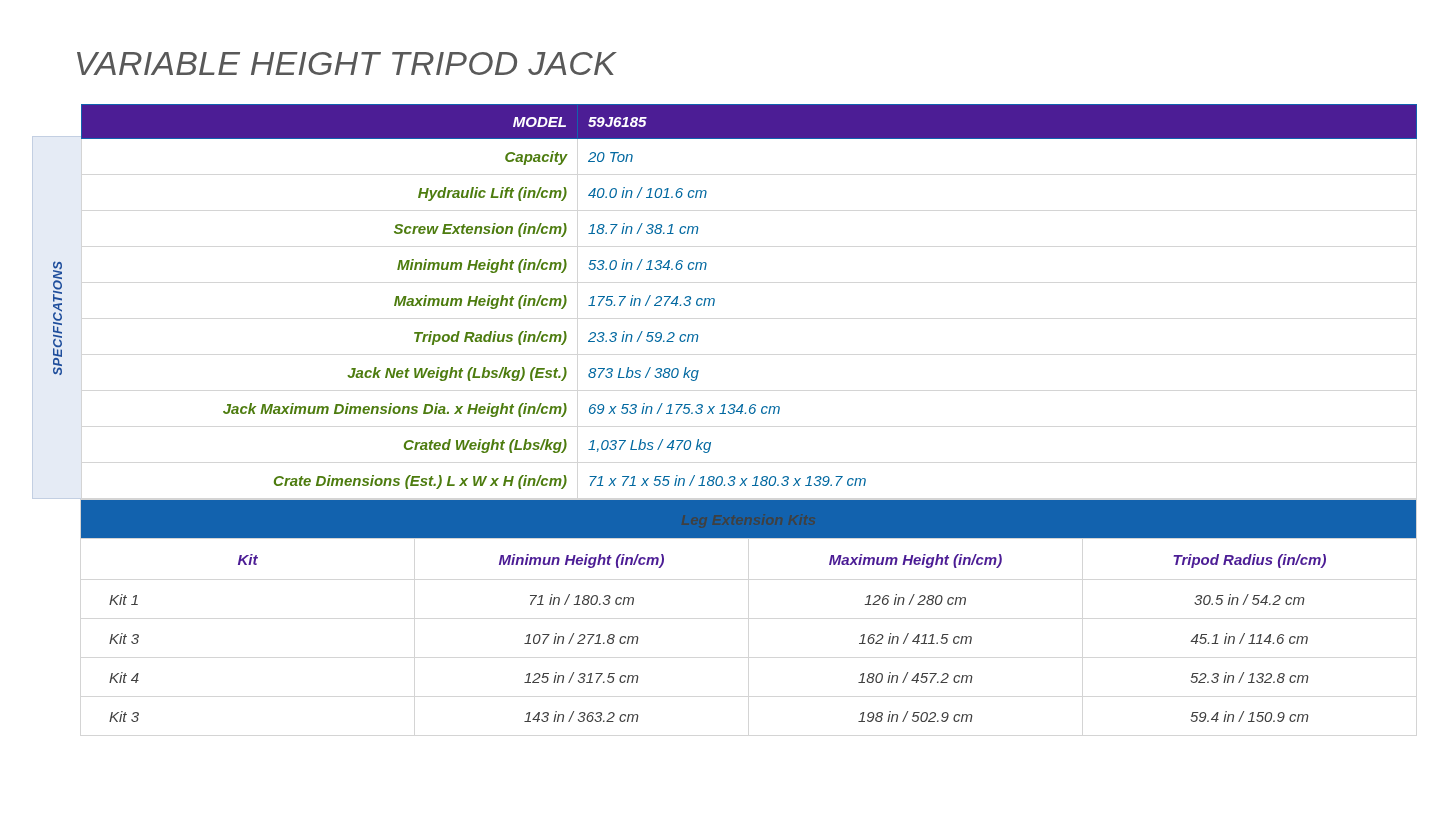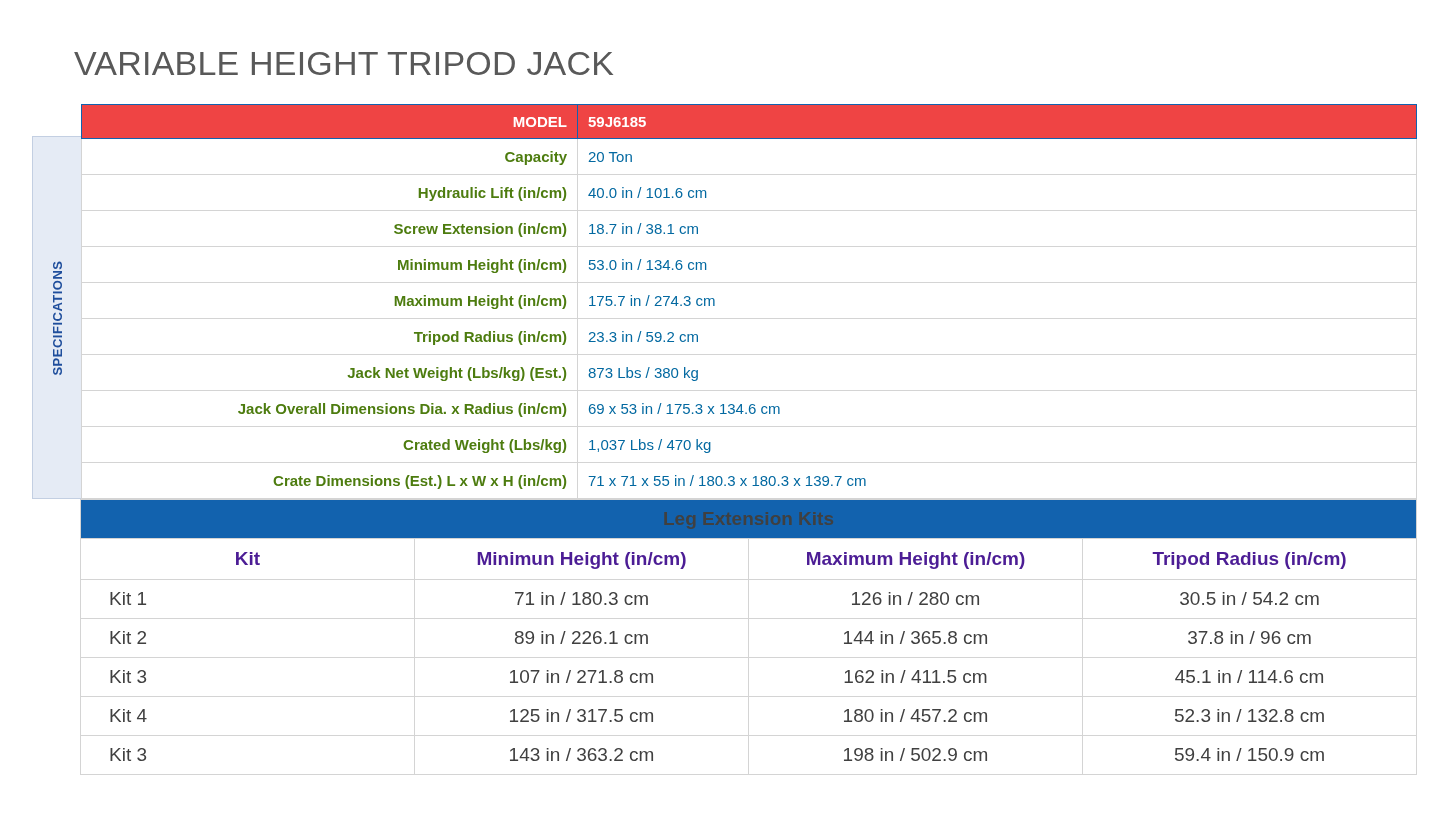--- a/index.html
+++ b/index.html
@@ -11,20 +11,21 @@
     height: 813px;
     background: #ffffff;
     font-family: "Liberation Sans", sans-serif;
     color: #404040;
     overflow: hidden;
   }
   .page {
     position: relative;
     width: 1164px;
     height: 813px;
+    font-style: italic;
   }
   .title {
     position: absolute;
     left: 74px;
     top: 44px;
     font-size: 34px;
     font-weight: 400;
     color: #595959;
     letter-spacing: 0.2px;
     white-space: nowrap;
@@ -69,21 +70,21 @@
     width: 1337px;
   }
   .spec-table td {
     height: 35px;
     font-size: 15px;
     border: 1px solid #d4d4d4;
     padding: 0 10px;
     vertical-align: middle;
   }
   .spec-table tr.header-row td {
-    background: #ef4444;
+    background: #4c1d95;
     color: #ffffff;
     font-weight: 700;
     border: 1px solid #1262ae;
     height: 33px;
   }
   td.label {
     text-align: right;
     font-weight: 700;
     color: #4d7c0f;
     width: 475px;
@@ -103,21 +104,21 @@
     border: 1px solid #1262ae;
   }
   .kits-table {
     width: 1337px;
     margin-left: 48px;
     border-collapse: collapse;
     table-layout: fixed;
   }
   .kits-table td {
     height: 38px;
-    font-size: 19px;
+    font-size: 15px;
     border: 1px solid #d4d4d4;
     padding: 0 10px;
     text-align: center;
     vertical-align: middle;
     color: #404040;
   }
   .kits-table tr.col-head td {
     font-weight: 700;
     color: #4c1d95;
     height: 40px;
@@ -178,21 +179,21 @@
           </tr>
           <tr>
             <td class="label">Tripod Radius (in/cm)</td>
             <td class="value">23.3 in / 59.2 cm</td>
           </tr>
           <tr>
             <td class="label">Jack Net Weight (Lbs/kg) (Est.)</td>
             <td class="value">873 Lbs / 380 kg</td>
           </tr>
           <tr>
-            <td class="label">Jack Overall Dimensions Dia. x Radius (in/cm)</td>
+            <td class="label">Jack Maximum Dimensions Dia. x Height (in/cm)</td>
             <td class="value">69 x 53 in / 175.3 x 134.6 cm</td>
           </tr>
           <tr>
             <td class="label">Crated Weight  (Lbs/kg)</td>
             <td class="value">1,037 Lbs / 470 kg</td>
           </tr>
           <tr>
             <td class="label">Crate Dimensions (Est.) L x W x H (in/cm)</td>
             <td class="value">71 x 71 x 55 in / 180.3 x 180.3 x 139.7 cm</td>
           </tr>
@@ -211,26 +212,20 @@
           <td class="c3">Maximum Height (in/cm)</td>
           <td class="c4">Tripod Radius (in/cm)</td>
         </tr>
         <tr>
           <td class="c1 kit-name">Kit 1</td>
           <td class="c2">71 in / 180.3 cm</td>
           <td class="c3">126 in / 280 cm</td>
           <td class="c4">30.5 in / 54.2 cm</td>
         </tr>
         <tr>
-          <td class="c1 kit-name">Kit 2</td>
-          <td class="c2">89 in / 226.1 cm</td>
-          <td class="c3">144 in / 365.8 cm</td>
-          <td class="c4">37.8 in / 96 cm</td>
-        </tr>
-        <tr>
           <td class="c1 kit-name">Kit 3</td>
           <td class="c2">107 in / 271.8 cm</td>
           <td class="c3">162 in / 411.5 cm</td>
           <td class="c4">45.1 in / 114.6 cm</td>
         </tr>
         <tr>
           <td class="c1 kit-name">Kit 4</td>
           <td class="c2">125 in / 317.5 cm</td>
           <td class="c3">180 in / 457.2 cm</td>
           <td class="c4">52.3 in / 132.8 cm</td>

